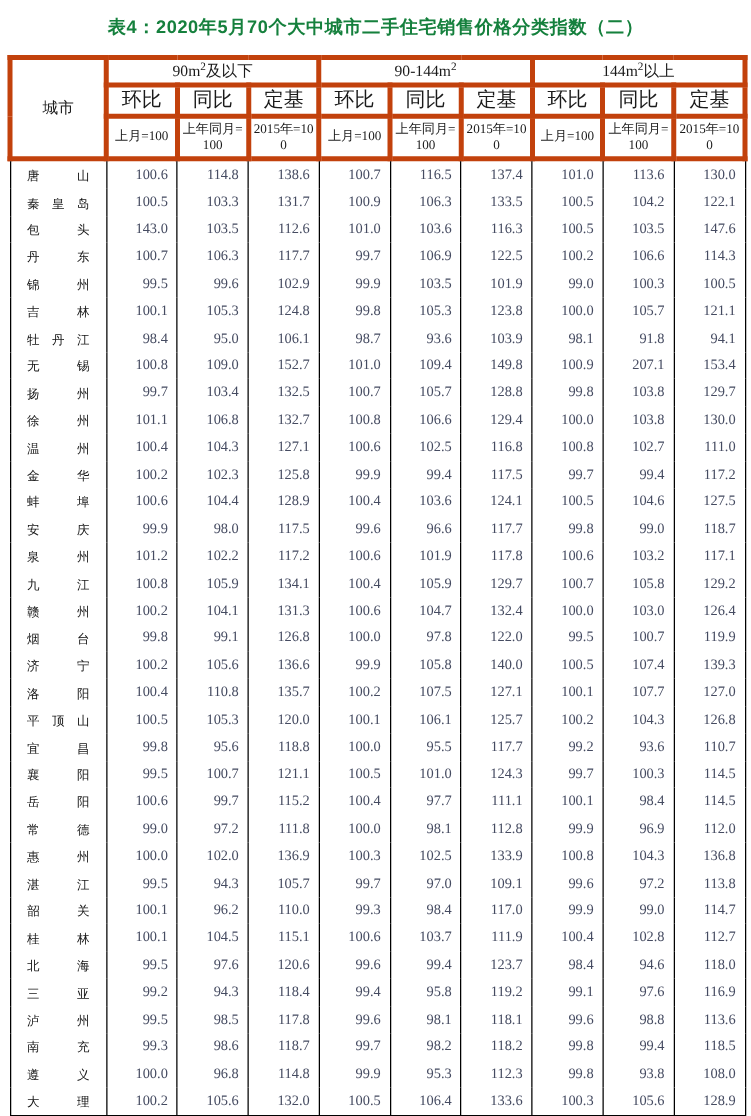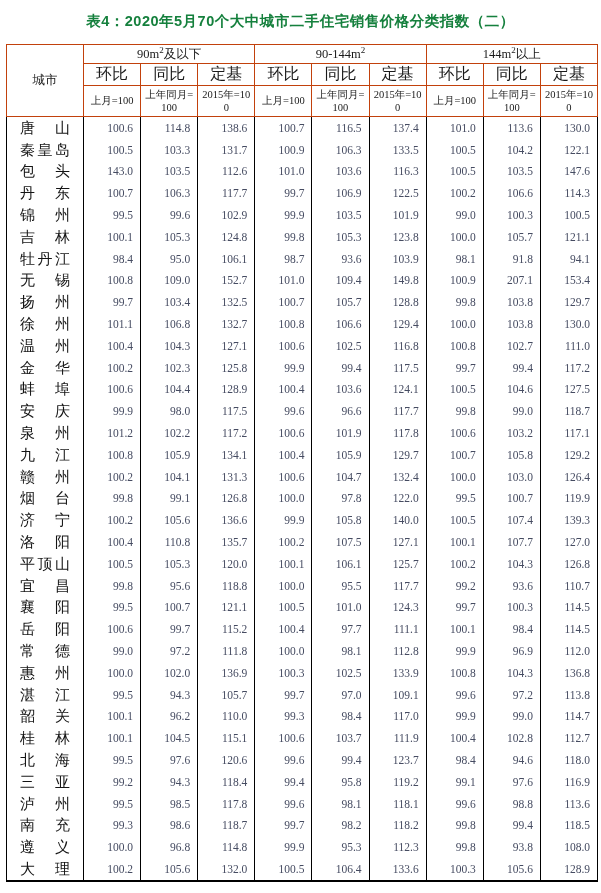--- a/index.html
+++ b/index.html
@@ -24,21 +24,21 @@
   table.stats {
     border-collapse: collapse;
     table-layout: fixed;
     width: 592px;
     margin: 13px 0 0 6px;
     border: 1px solid #000;
     border-bottom: 2px solid #000;
   }
   col.city-col { width: 77px; }
   thead th {
-    border: 1px solid #c2410c;
+    border: 4px solid #c2410c;
     font-weight: normal;
     color: #1a1a1a;
     padding: 0;
     text-align: center;
     vertical-align: middle;
   }
   .group-row th { height: 18px; font-size: 12.5px; }
   .group-row sup { font-size: 9px; line-height: 0; }
   .metric-row th { height: 19px; font-size: 16px; }
   .base-row th { height: 30px; font-size: 10.5px; }
@@ -50,21 +50,21 @@
     border-right: 1px solid #000;
     border-top: none; border-bottom: none;
     height: 21.8px;
     padding: 0;
     vertical-align: middle;
   }
   td.city-cell { text-align: center; }
   .city-name {
     display: inline-block;
     width: 50px;
-    font-size: 15px;
+    font-size: 10px;
     color: #141414;
     text-align: justify;
     text-align-last: justify;
     line-height: 1;
     font-family: Liberation Serif, serif;
   }
   td.num-cell {
     text-align: right;
     padding-right: 7px;
     font-size: 11.5px;

